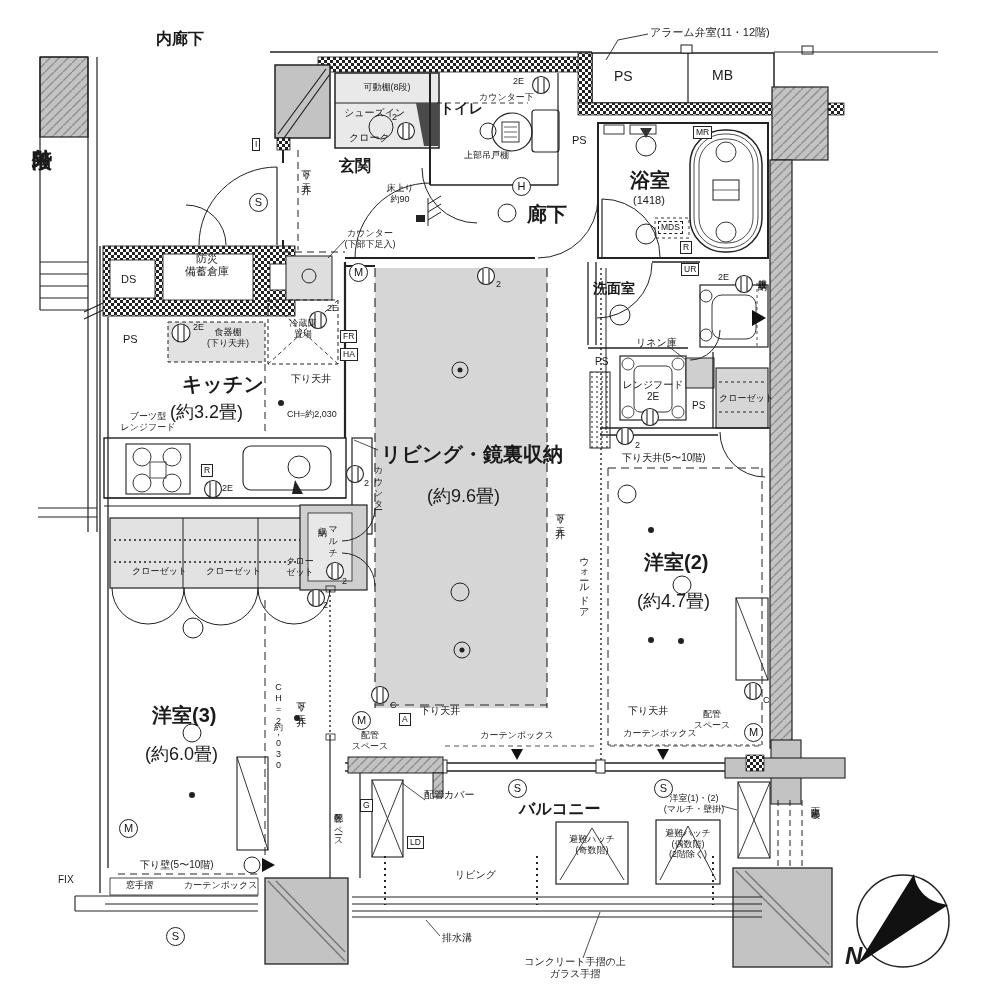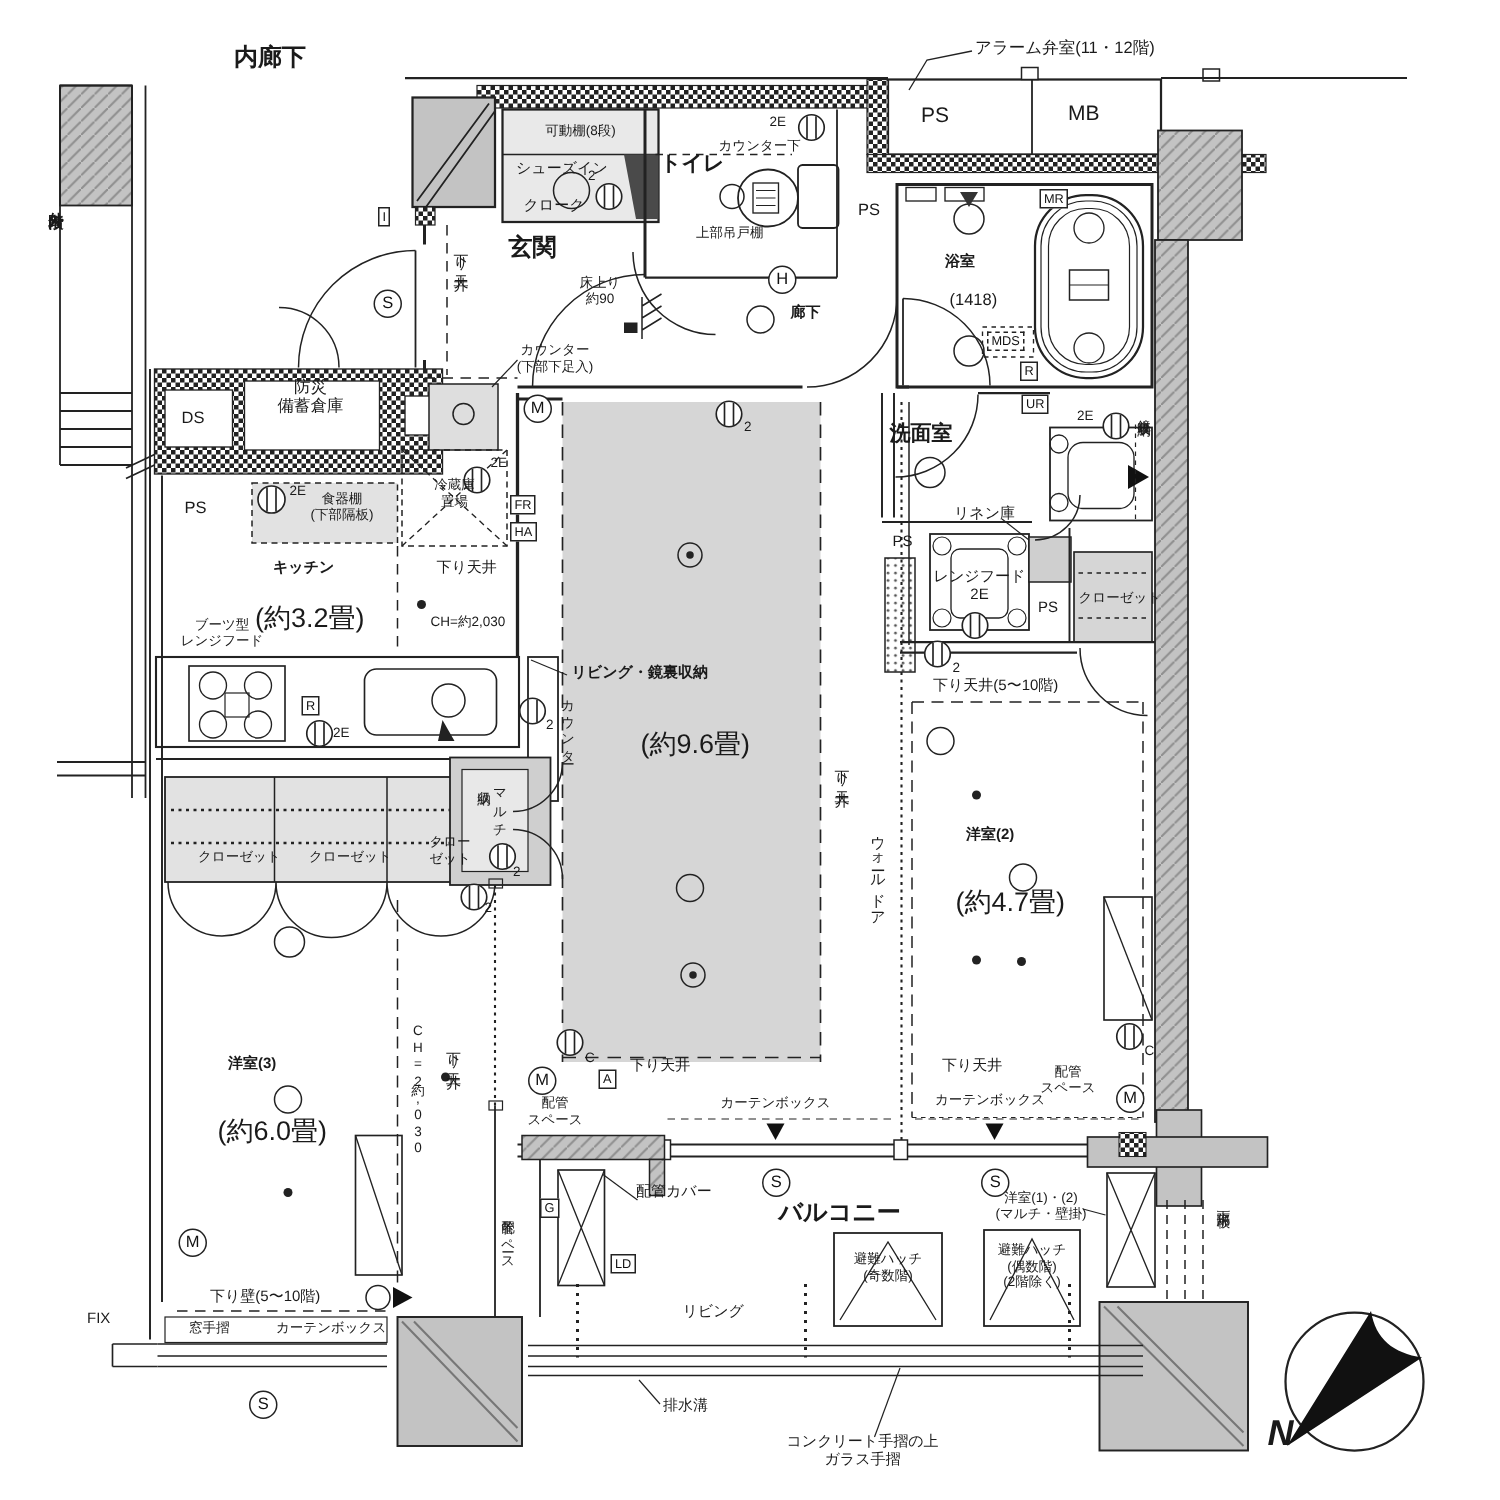--- a/index.html
+++ b/index.html
@@ -4,21 +4,21 @@
 <style>
   html,body{margin:0;padding:0;background:#fff;}
   #stage{position:relative;width:1000px;height:1000px;background:#fff;overflow:hidden;
          font-family:"Liberation Sans",sans-serif;}
   #plan{position:absolute;left:0;top:0;}
   .lbl{position:absolute;color:#1a1a1a;white-space:pre-line;line-height:1.18;
        font-family:"Liberation Sans",sans-serif;}
   .c{text-align:center;transform:translateX(-50%);}
   .v{writing-mode:vertical-rl;text-orientation:upright;letter-spacing:1px;}
   .b{font-weight:bold;}
-  .f16{font-size:16px}.f15{font-size:10px}.f14{font-size:14px}.f13{font-size:18px}
+  .f16{font-size:16px}.f15{font-size:20px}.f14{font-size:14px}.f13{font-size:18px}
   .f11{font-size:11px}.f10{font-size:10px}.f9{font-size:9px}
   .cl{position:absolute;width:17px;height:17px;border:1.4px solid #222;border-radius:50%;
       background:#fff;font-size:11px;line-height:16px;text-align:center;color:#111;}
   .bx{position:absolute;border:1.2px solid #222;background:#fff;font-size:8.5px;
       line-height:11px;padding:0 2px;color:#111;}
   .bxd{border-style:dashed;}
   .wm{position:absolute;font-size:34px;color:#c9c9c9;opacity:.6;letter-spacing:2px;}
   .n{font-style:italic;font-size:24px;font-weight:bold;}
 </style>
 </head>
@@ -388,21 +388,21 @@
 <div class="lbl f10" style="left:622px;top:452px">下り天井(5〜10階)</div>
 <div class="lbl f9" style="left:635px;top:440px">2</div>
 <div class="lbl f15 b" style="left:644px;top:551px">洋室(2)</div>
 <div class="lbl f13" style="left:637px;top:591px">(約4.7畳)</div>
 <div class="lbl f11 c" style="left:207px;top:252px">防災
 備蓄倉庫</div>
 <div class="lbl f11" style="left:121px;top:273px">DS</div>
 <div class="lbl f11" style="left:123px;top:333px">PS</div>
 <div class="lbl f9" style="left:193px;top:322px">2E</div>
 <div class="lbl f9 c" style="left:228px;top:327px">食器棚
-(下部隔板)</div>
+(下り天井)</div>
 <div class="lbl f9" style="left:327px;top:303px">2E</div>
 <div class="lbl f9 c" style="left:303px;top:318px">冷蔵庫
 置場</div>
 <div class="lbl f15 b" style="left:182px;top:373px">キッチン</div>
 <div class="lbl f13" style="left:170px;top:402px">(約3.2畳)</div>
 <div class="lbl f10" style="left:291px;top:373px">下り天井</div>
 <div class="lbl f9" style="left:287px;top:409px">CH=約2,030</div>
 <div class="lbl f9 c" style="left:148px;top:411px">ブーツ型
 レンジフード</div>
 <div class="lbl f9" style="left:222px;top:483px">2E</div>

